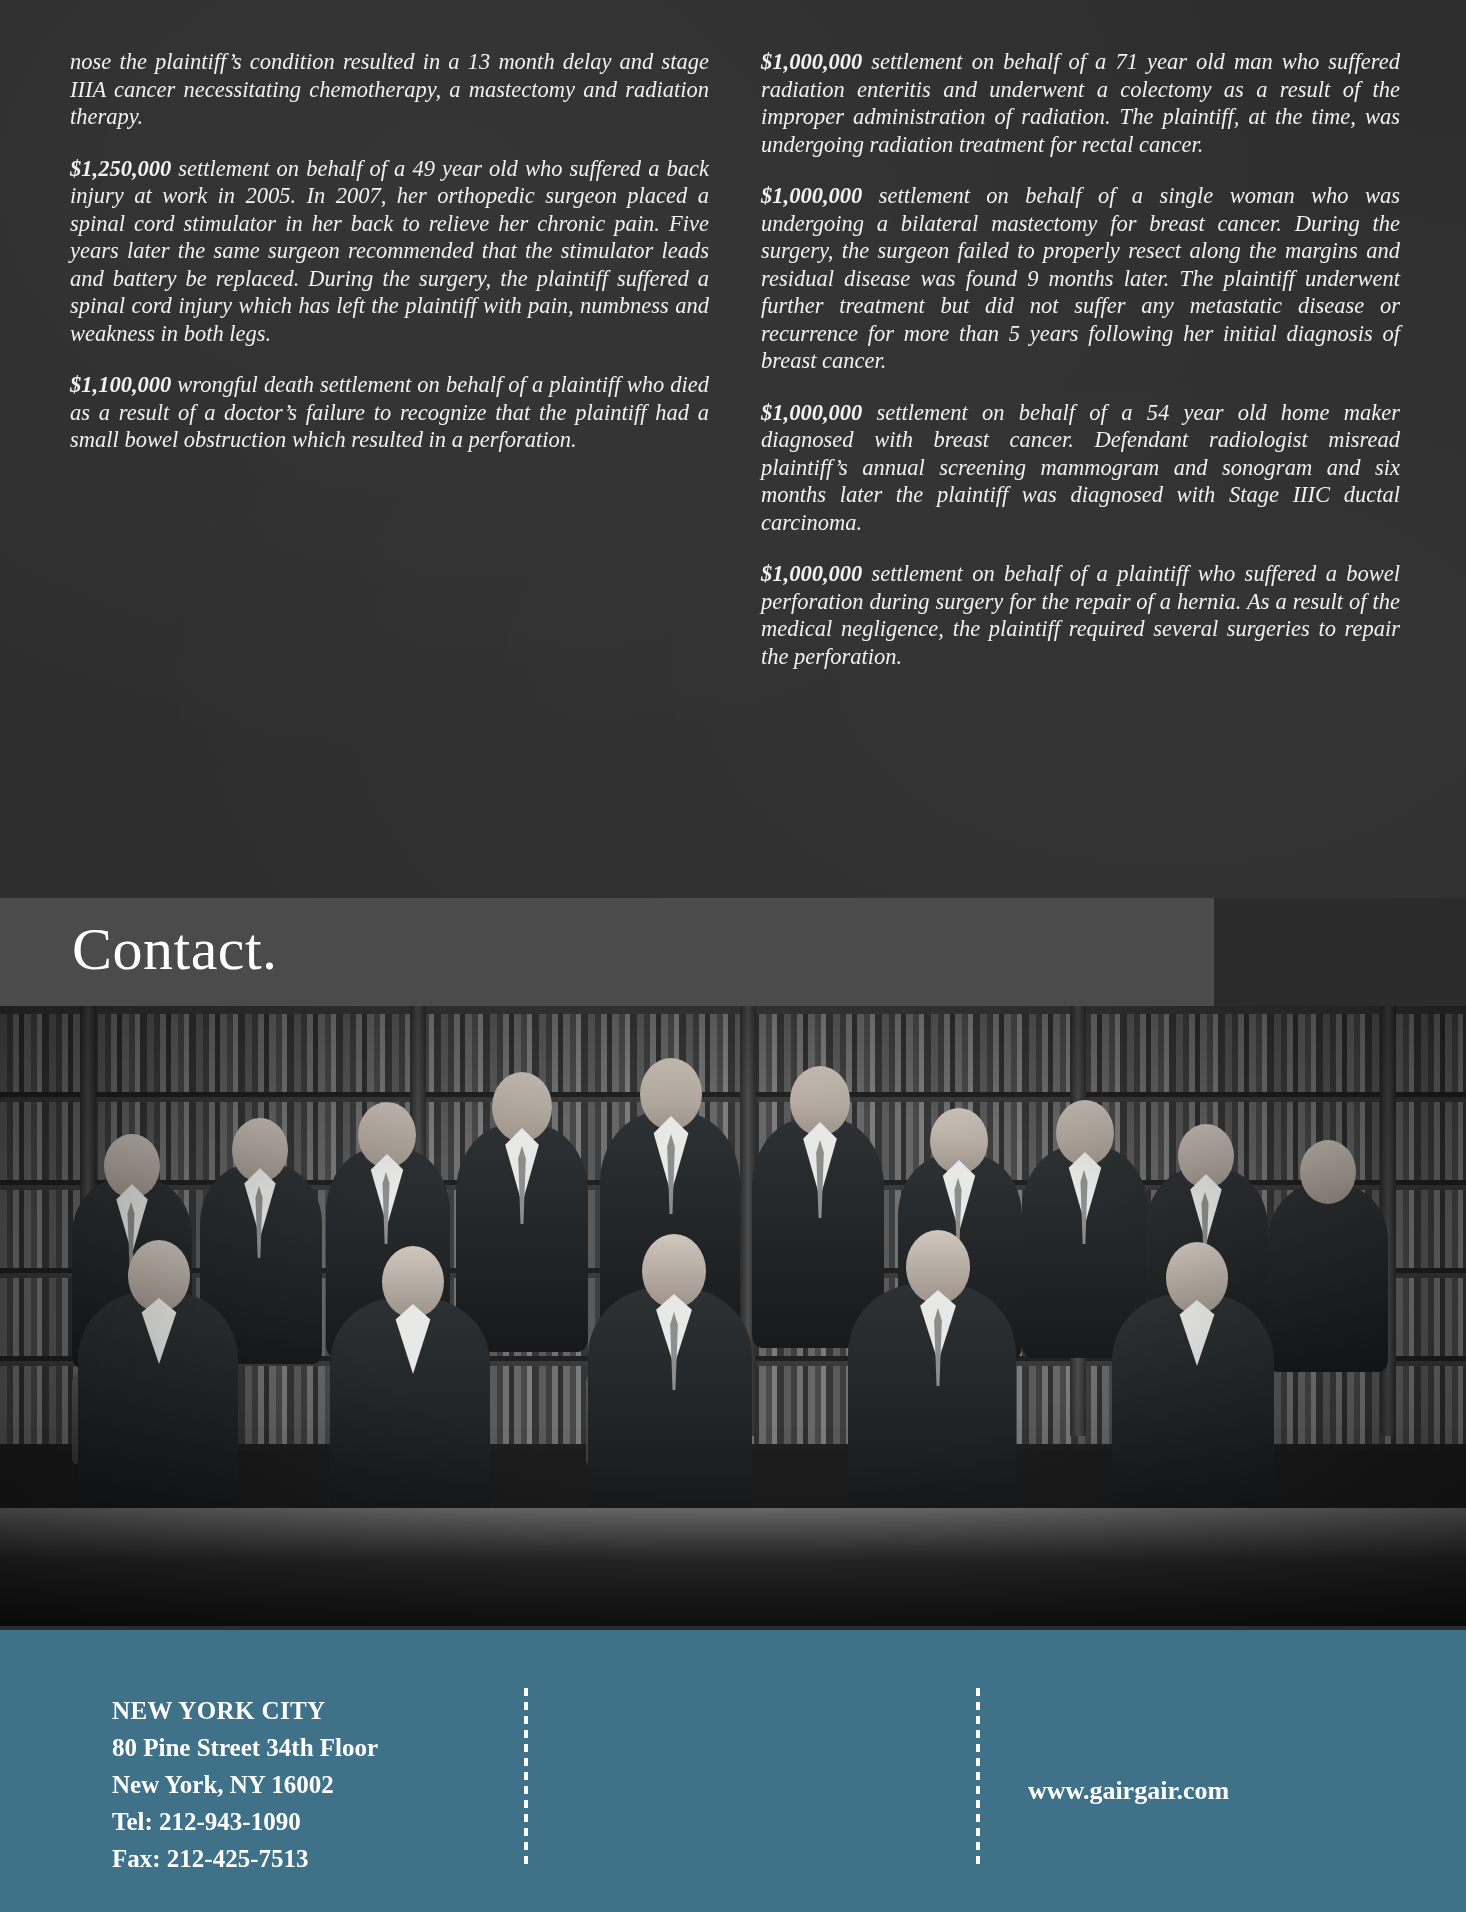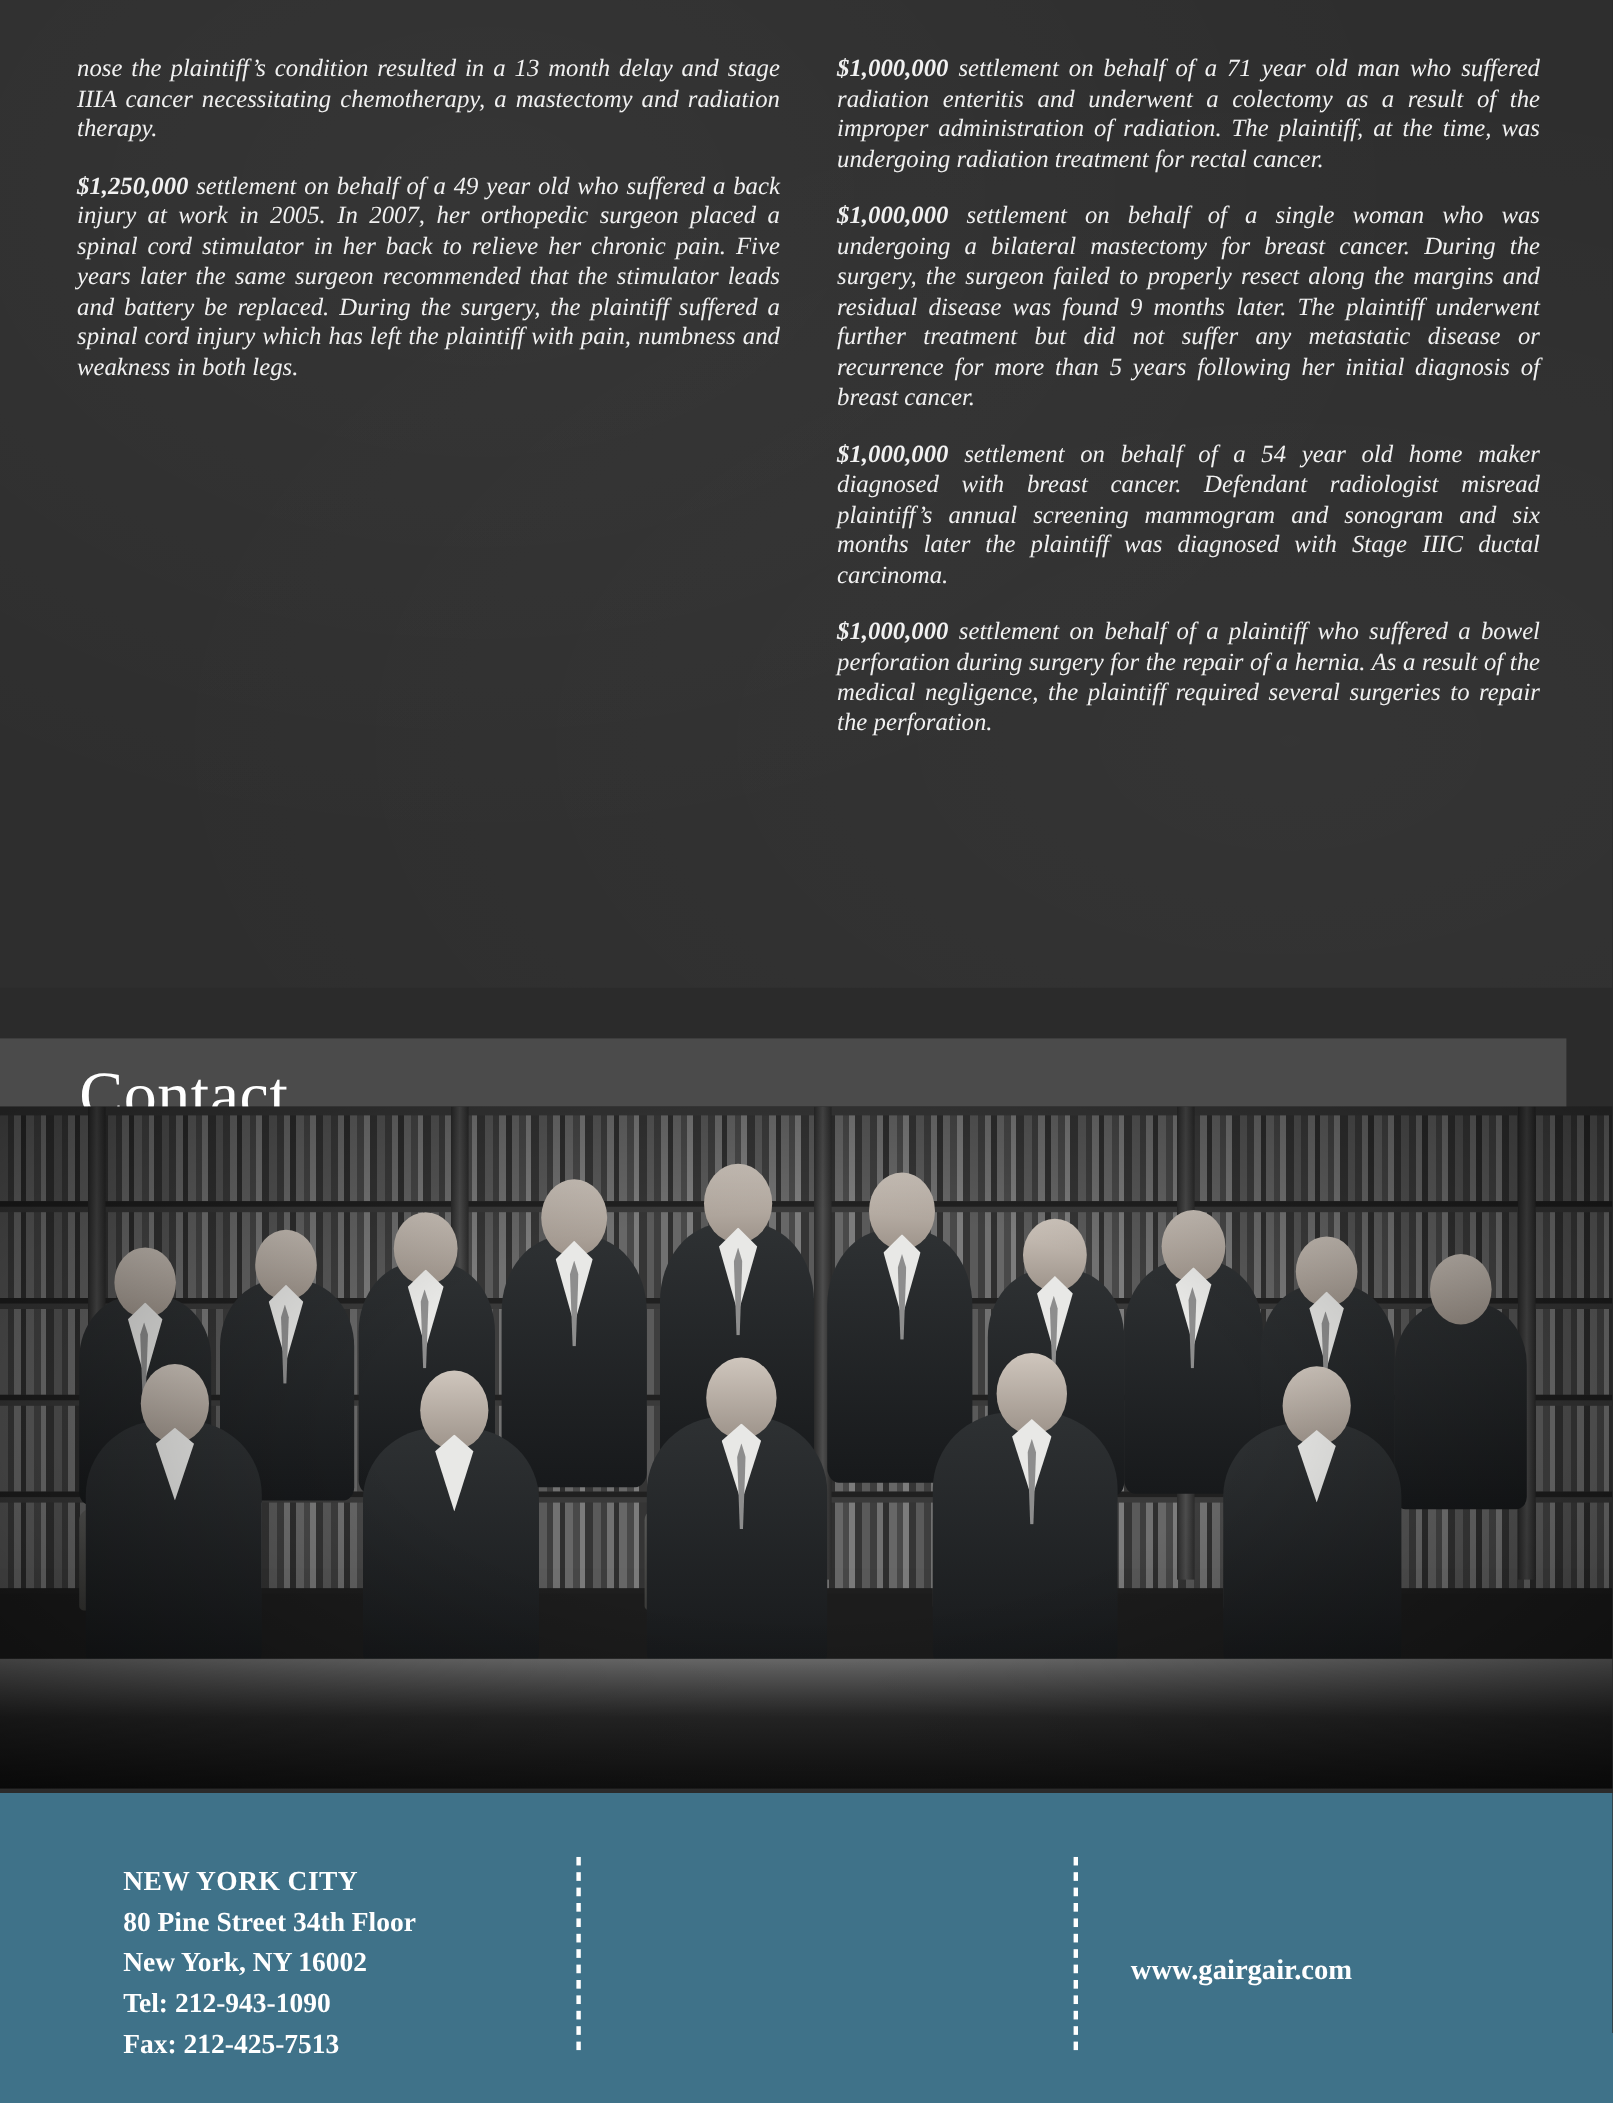--- a/index.html
+++ b/index.html
@@ -49,24 +49,23 @@
   }
   .col p .amt {
     font-weight: bold;
   }
 
   
   .contact-band {
     position: absolute;
     left: 0;
     top: 898px;
-    width: 1424px;
+    width: 1214px;
     height: 108px;
     background: #4b4b4b;
-    margin-top: 46px;
   }
   .contact-title {
     position: absolute;
     left: 72px;
     top: 16px;
     color: #ffffff;
     font-size: 60px;
     line-height: 70px;
     font-family: "Liberation Serif", serif;
     font-weight: normal;
@@ -198,20 +197,21 @@
 </style>
 </head>
 <body>
 
 <div class="settlements">
   <div class="cols">
 
     <div class="col">
       <p><span class="amt"></span><span>nose the plaintiff’s condition resulted in a 13 month delay  and stage IIIA cancer necessitating chemotherapy, a mastectomy and radiation therapy.</span></p>
       <p><span class="amt">$1,250,000</span><span> settlement on behalf of a 49 year old who suffered a back injury at work in 2005.  In 2007, her orthopedic surgeon placed a spinal cord stimulator in her back to relieve her chronic pain. Five years later the same surgeon recommended that the stimulator leads and battery be replaced.  During the surgery, the plaintiff suffered a spinal cord injury which has left the plaintiff with pain, numbness and weakness in both legs.</span></p>
+      <p><span class="amt">$1,100,000</span><span> wrongful death settlement on behalf of a plaintiff who died as a result of a doctor’s failure to recognize that the plaintiff had a small bowel obstruction which resulted in a perforation.</span></p>
     </div>
 
     <div class="col">
       <p><span class="amt">$1,000,000</span><span> settlement on behalf of a 71 year old man who suffered radiation enteritis and underwent a colectomy as a result of the improper administration of radiation.  The plaintiff, at the time, was undergoing radiation treatment for rectal cancer.</span></p>
       <p><span class="amt">$1,000,000</span><span> settlement on behalf of a single woman who was undergoing a bilateral mastectomy for breast cancer.  During the surgery, the surgeon failed to properly resect along the margins and residual disease was found 9 months later.  The plaintiff underwent further treatment but did not suffer any metastatic disease or recurrence for more than 5 years following her initial diagnosis of breast cancer.</span></p>
       <p><span class="amt">$1,000,000</span><span> settlement on behalf of a 54 year old home maker diagnosed with breast cancer. Defendant radiologist misread plaintiff’s annual screening mammogram and sonogram and six months later the plaintiff was diagnosed with Stage IIIC ductal carcinoma.</span></p>
       <p><span class="amt">$1,000,000</span><span> settlement on behalf of a plaintiff who suffered a bowel perforation during surgery for the repair of a hernia. As a result of the medical negligence, the plaintiff required several surgeries to repair the perforation.</span></p>
     </div>
 
   </div>

